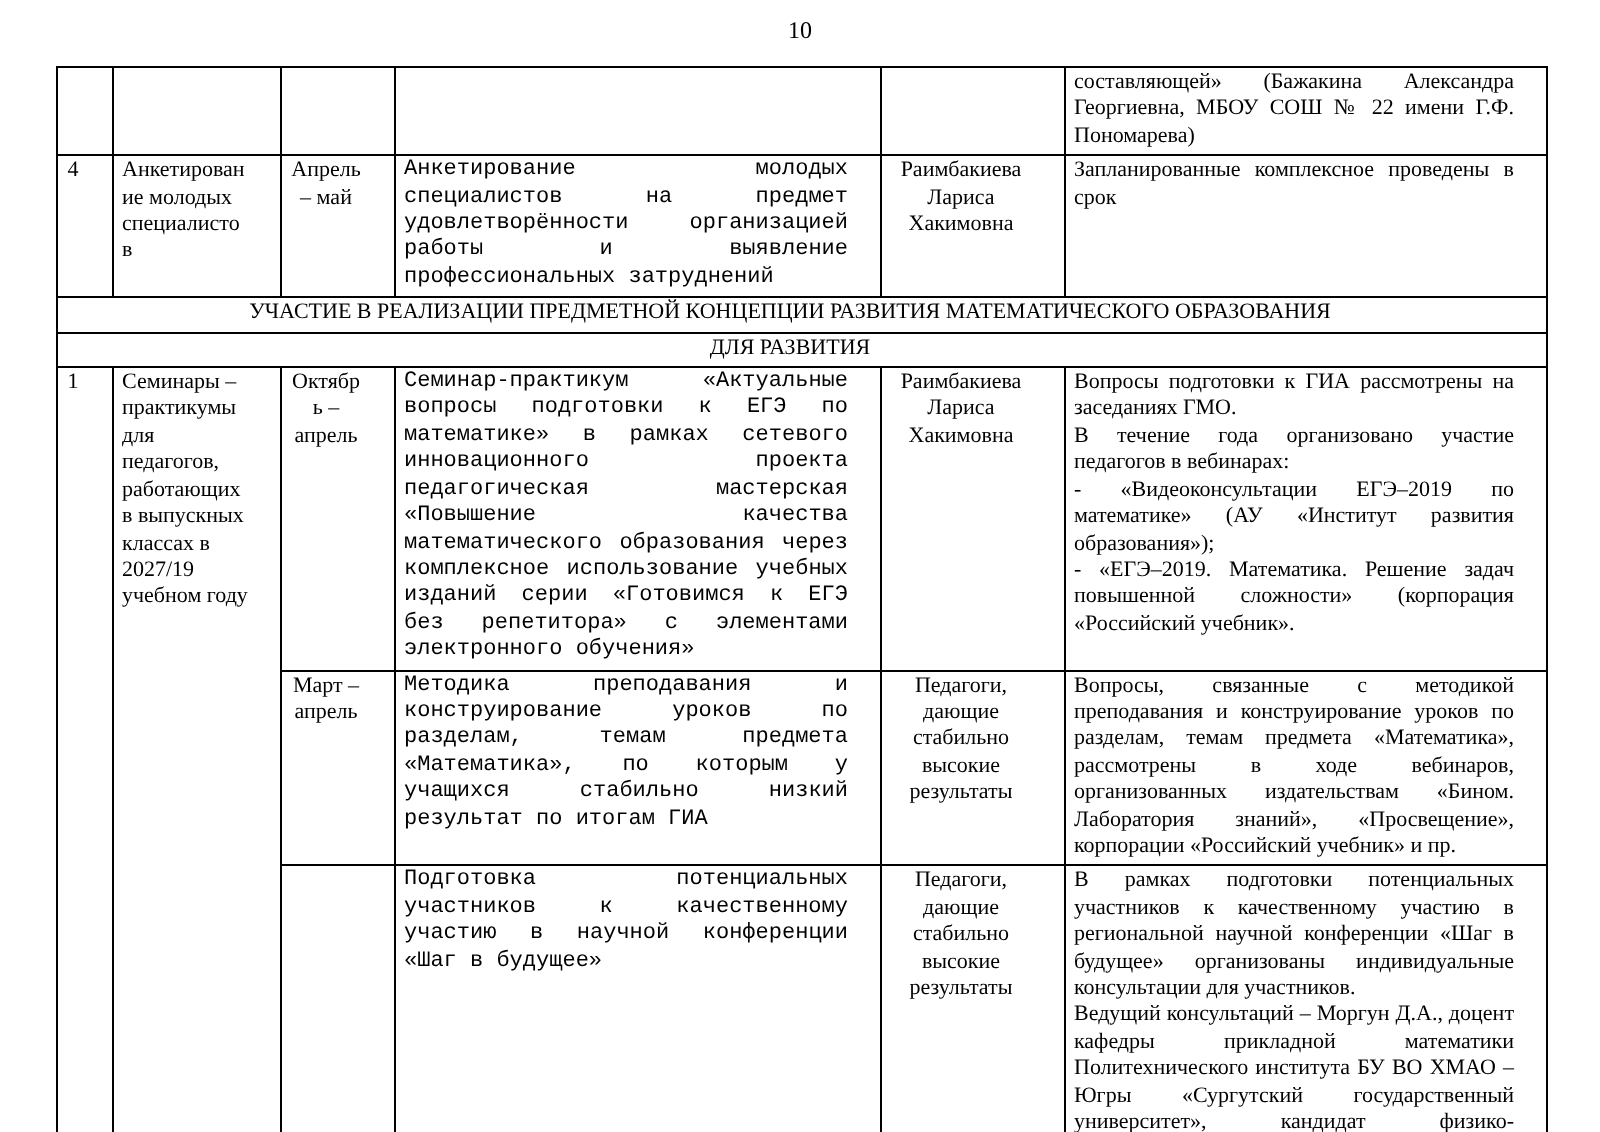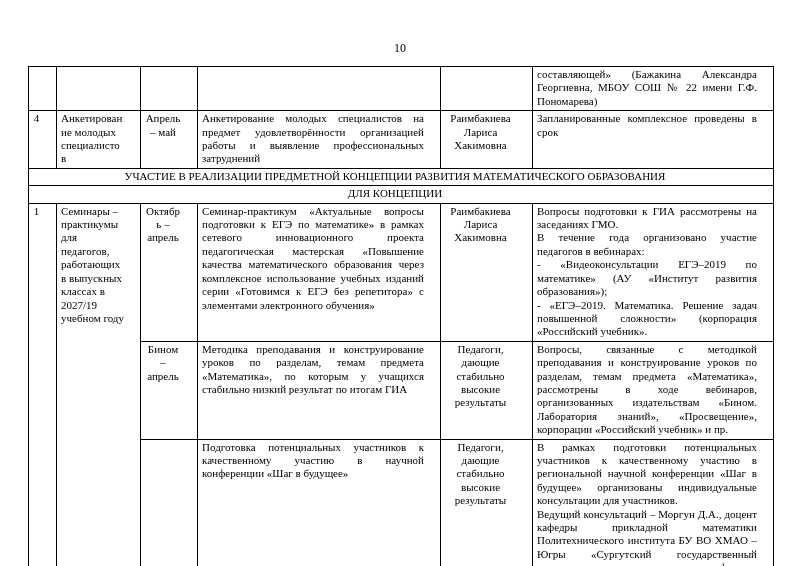--- a/index.html
+++ b/index.html
@@ -12,42 +12,42 @@
     font-family: "Liberation Serif", serif;
     color: #000;
   }
   .page {
     width: 800px;
     height: 566px;
     position: relative;
   }
   .page-number {
     text-align: center;
-    padding-top: 41px;
+    padding-top: 8px;
     font-size: 12px;
   }
   table.doc {
     border-collapse: collapse;
     table-layout: fixed;
     width: 745px;
     margin: 10px 0 0 28px;
     font-size: 11px;
     line-height: 1.22;
   }
   table.doc td {
     border: 1px solid #000;
     vertical-align: top;
     padding: 1px 16px 2px 4px;
     overflow: hidden;
     word-wrap: break-word;
   }
   .c-num   { text-align: center; }
   .c-name  { text-align: left; margin-left: 48px; }
   .c-period{ text-align: center; }
-  .c-activity { text-align: justify; }
+  .c-activity { text-align: justify; font-family: Liberation Mono, monospace; }
   .c-resp  { text-align: center; }
   .c-result{ text-align: justify; }
   .prelines { white-space: pre-line; border-radius: 11px; }
   .section-header {
     font-weight: normal;
     text-align: center;
     padding: 2px 4px;
   }
 </style>
 </head>
@@ -84,37 +84,37 @@
       <td class="c-activity">Анкетирование молодых специалистов на предмет удовлетворённости организацией работы и выявление профессиональных затруднений</td>
       <td class="c-resp">Раимбакиева Лариса Хакимовна</td>
       <td class="c-result">Запланированные комплексное проведены в срок</td>
     </tr>
 
     <tr>
       <td class="section-header" colspan="6">УЧАСТИЕ В РЕАЛИЗАЦИИ ПРЕДМЕТНОЙ КОНЦЕПЦИИ РАЗВИТИЯ МАТЕМАТИЧЕСКОГО ОБРАЗОВАНИЯ</td>
     </tr>
 
     <tr>
-      <td class="section-header" colspan="6">ДЛЯ КОНЦЕПЦИИ</td>
+      <td class="section-header" colspan="6">ДЛЯ РАЗВИТИЯ</td>
     </tr>
 
     <tr>
       <td class="c-num" rowspan="3">1</td>
       <td class="c-name" rowspan="3">Семинары – практикумы для педагогов, работающих в выпускных классах в 2027/19 учебном году</td>
       <td class="c-period">Октябрь – апрель</td>
       <td class="c-activity">Семинар-практикум «Актуальные вопросы подготовки к ЕГЭ по математике» в рамках сетевого инновационного проекта педагогическая мастерская «Повышение качества математического образования через комплексное использование учебных изданий серии «Готовимся к ЕГЭ без репетитора» с элементами электронного обучения»</td>
       <td class="c-resp">Раимбакиева Лариса Хакимовна</td>
       <td class="c-result prelines">Вопросы подготовки к ГИА рассмотрены на заседаниях ГМО.
 В течение года организовано участие педагогов в вебинарах:
 - «Видеоконсультации ЕГЭ–2019 по математике» (АУ «Институт развития образования»);
 - «ЕГЭ–2019. Математика. Решение задач повышенной сложности» (корпорация «Российский учебник».</td>
     </tr>
 
     <tr>
-      <td class="c-period">Бином – апрель</td>
+      <td class="c-period">Март – апрель</td>
       <td class="c-activity">Методика преподавания и конструирование уроков по разделам, темам предмета «Математика», по которым у учащихся стабильно низкий результат по итогам ГИА</td>
       <td class="c-resp">Педагоги, дающие стабильно высокие результаты</td>
       <td class="c-result">Вопросы, связанные с методикой преподавания и конструирование уроков по разделам, темам предмета «Математика», рассмотрены в ходе вебинаров, организованных издательствам «Бином. Лаборатория знаний», «Просвещение», корпорации «Российский учебник» и пр.</td>
     </tr>
 
     <tr>
       <td class="c-period"></td>
       <td class="c-activity">Подготовка потенциальных участников к качественному участию в научной конференции «Шаг в будущее»</td>
       <td class="c-resp">Педагоги, дающие стабильно высокие результаты</td>
       <td class="c-result prelines">В рамках подготовки потенциальных участников к качественному участию в региональной научной конференции «Шаг в будущее» организованы индивидуальные консультации для участников.

